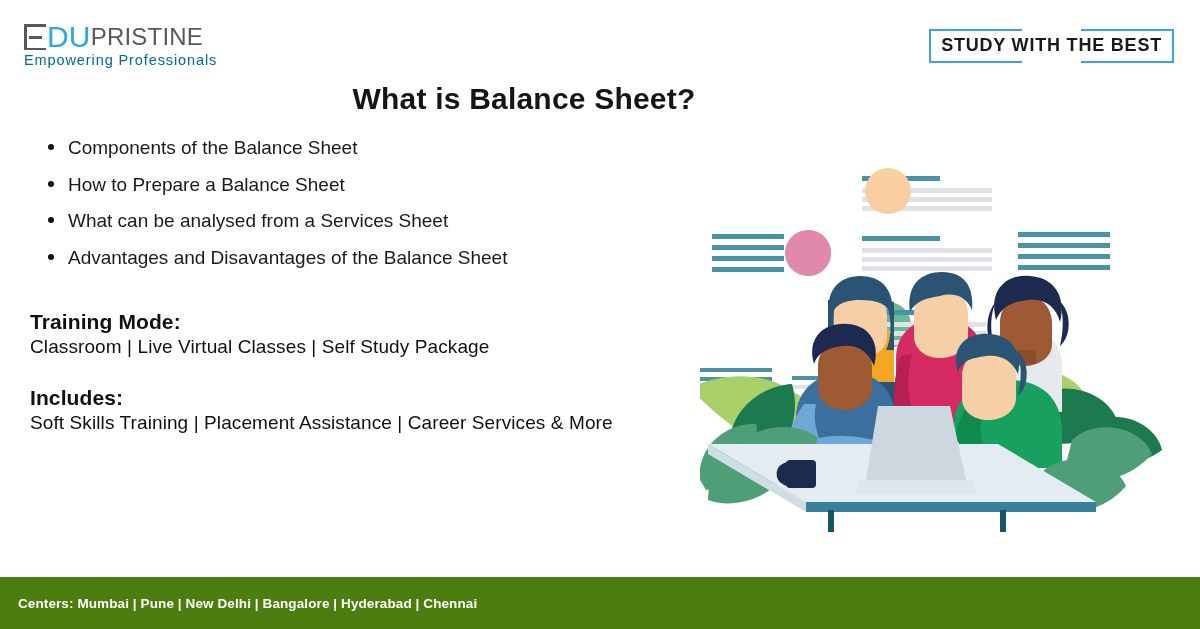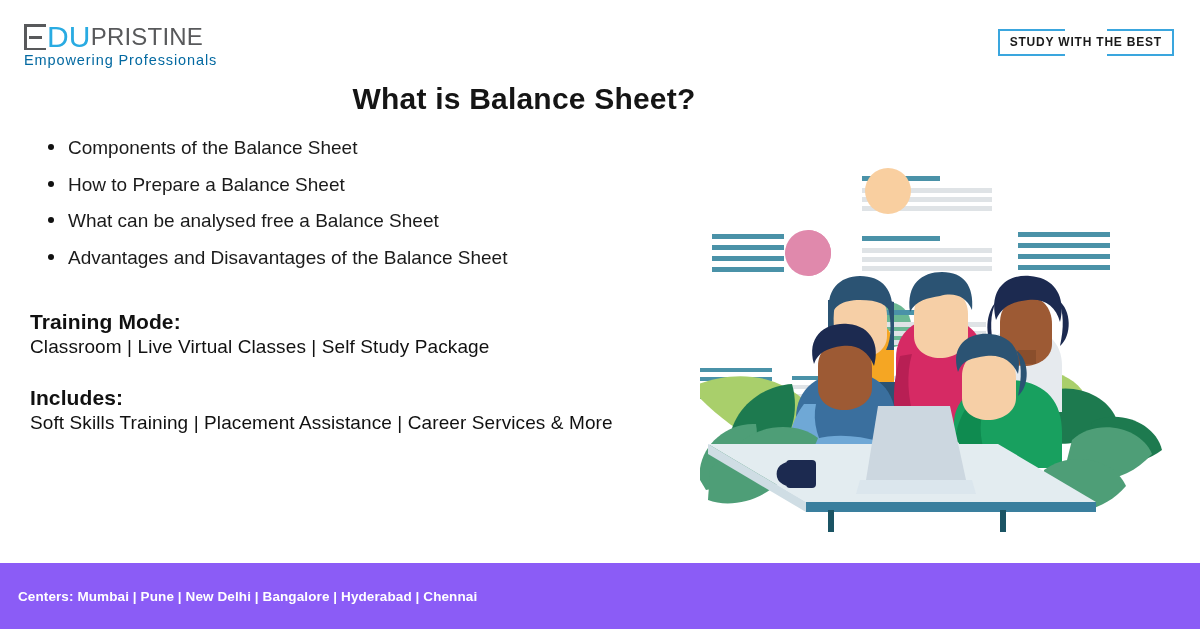--- a/index.html
+++ b/index.html
@@ -24,21 +24,21 @@
   .logo-e .b-mid{left:5px;top:12px;width:13px;height:2.5px;}
   .logo-e .b-bot{left:0;top:23.5px;width:22px;height:2.5px;}
   .logo-edu{font-size:30px;letter-spacing:.2px;color:#29ABE2;font-weight:400;}
   .logo-pristine{font-size:24px;letter-spacing:.2px;color:#58595b;font-weight:400;}
   .logo-tag{font-size:14.5px;color:#0369a1;letter-spacing:.9px;font-weight:400;}
 
   
   .badge{
     position:absolute;right:26px;top:29px;
     padding:6px 12px 7px 12px;
-    font-size:12px;font-weight:700;letter-spacing:.8px;color:#1a1a1a;
+    font-size:18px;font-weight:700;letter-spacing:.8px;color:#1a1a1a;
     white-space:nowrap;
   }
   .badge .bd{position:absolute;background:#3AA6DE;}
   .badge .bd-l{left:0;top:0;width:2px;height:100%;}
   .badge .bd-r{right:0;top:0;width:2px;height:100%;}
   .badge .bd-t1{left:0;top:0;width:38%;height:2px;}
   .badge .bd-t2{right:0;top:0;width:38%;height:2px;}
   .badge .bd-b1{left:0;bottom:0;width:38%;height:2px;}
   .badge .bd-b2{right:0;bottom:0;width:38%;height:2px;}
   .badge span.txt{position:relative;}
@@ -78,22 +78,22 @@
   }
   .cta:after{
     content:"";position:absolute;left:6px;right:6px;top:3px;height:20px;border-radius:20px;
     background:linear-gradient(180deg,rgba(255,255,255,.14),rgba(255,255,255,0));
     pointer-events:none;
   }
   .cta .lbl{position:relative;z-index:2;}
 
   
   .footer{
-    position:absolute;left:0;bottom:0;width:1200px;height:66px;
-    background:#8b5cf6;display:flex;align-items:center;
+    position:absolute;left:0;bottom:0;width:1200px;height:52px;
+    background:#4d7c0f;display:flex;align-items:center;
     color:#fff;font-size:13.5px;letter-spacing:.1px;
   }
   .footer .centers{margin-left:18px;font-weight:600;}
   .footer .right{margin-left:auto;display:flex;align-items:center;margin-right:10px;}
   .footer .cell{padding:0 14px;font-weight:600;white-space:nowrap;}
   .footer .sep{width:2px;height:26px;background:#ffffff;}
 
   
   .illus{position:absolute;left:700px;top:150px;width:500px;height:430px;}
   .illus svg{display:block;width:500px;height:430px;}
@@ -122,21 +122,21 @@
     <i class="bd bd-t1"></i><i class="bd bd-t2"></i>
     <i class="bd bd-b1"></i><i class="bd bd-b2"></i>
     <span class="txt">STUDY WITH THE BEST</span>
   </div>
 
   <div class="title">What is Balance Sheet?</div>
 
   <ul class="bullets">
     <li><span class="dot"></span><span>Components of the Balance Sheet</span></li>
     <li><span class="dot"></span><span>How to Prepare a Balance Sheet</span></li>
-    <li><span class="dot"></span><span>What can be analysed free a Balance Sheet</span></li>
+    <li><span class="dot"></span><span>What can be analysed from a Services Sheet</span></li>
     <li><span class="dot"></span><span>Advantages and Disavantages of the Balance Sheet</span></li>
   </ul>
 
   <div class="info">
     <h3>Training Mode:</h3>
     <p>Classroom | Live Virtual Classes | Self Study Package</p>
     <h3>Includes:</h3>
     <p class="last">Soft Skills Training | Placement Assistance | Career Services &amp; More</p>
   </div>
 

